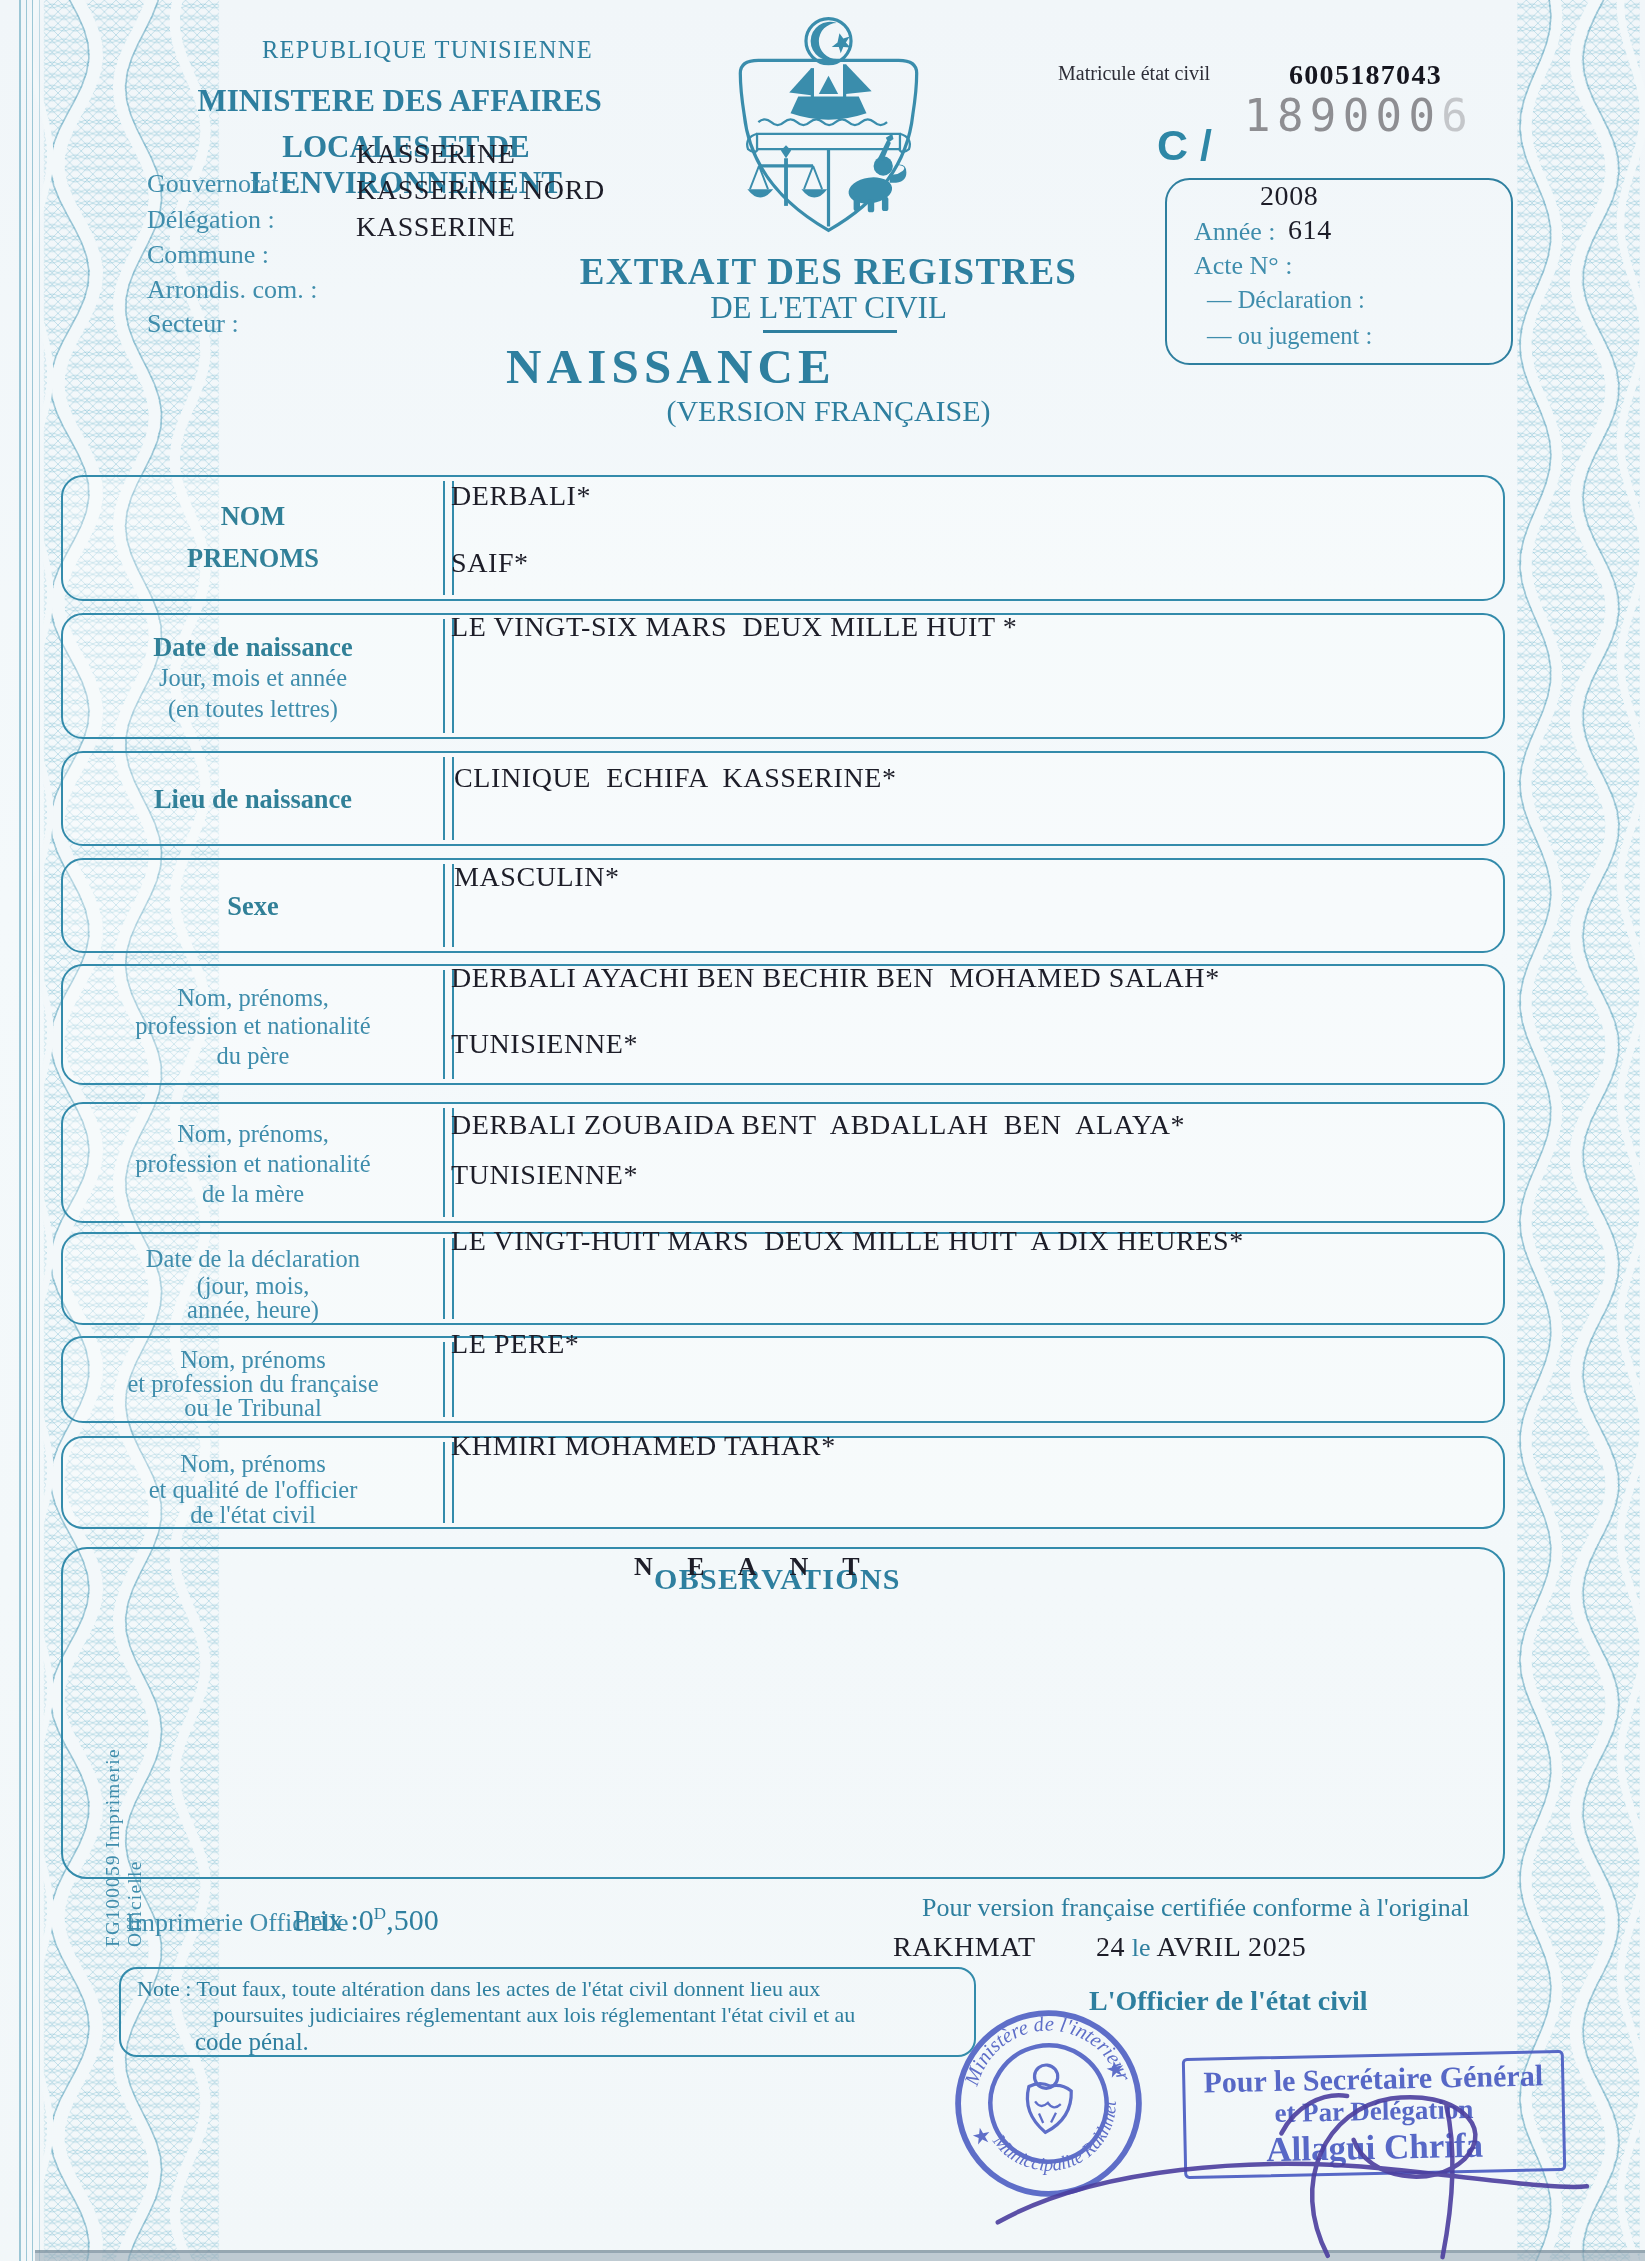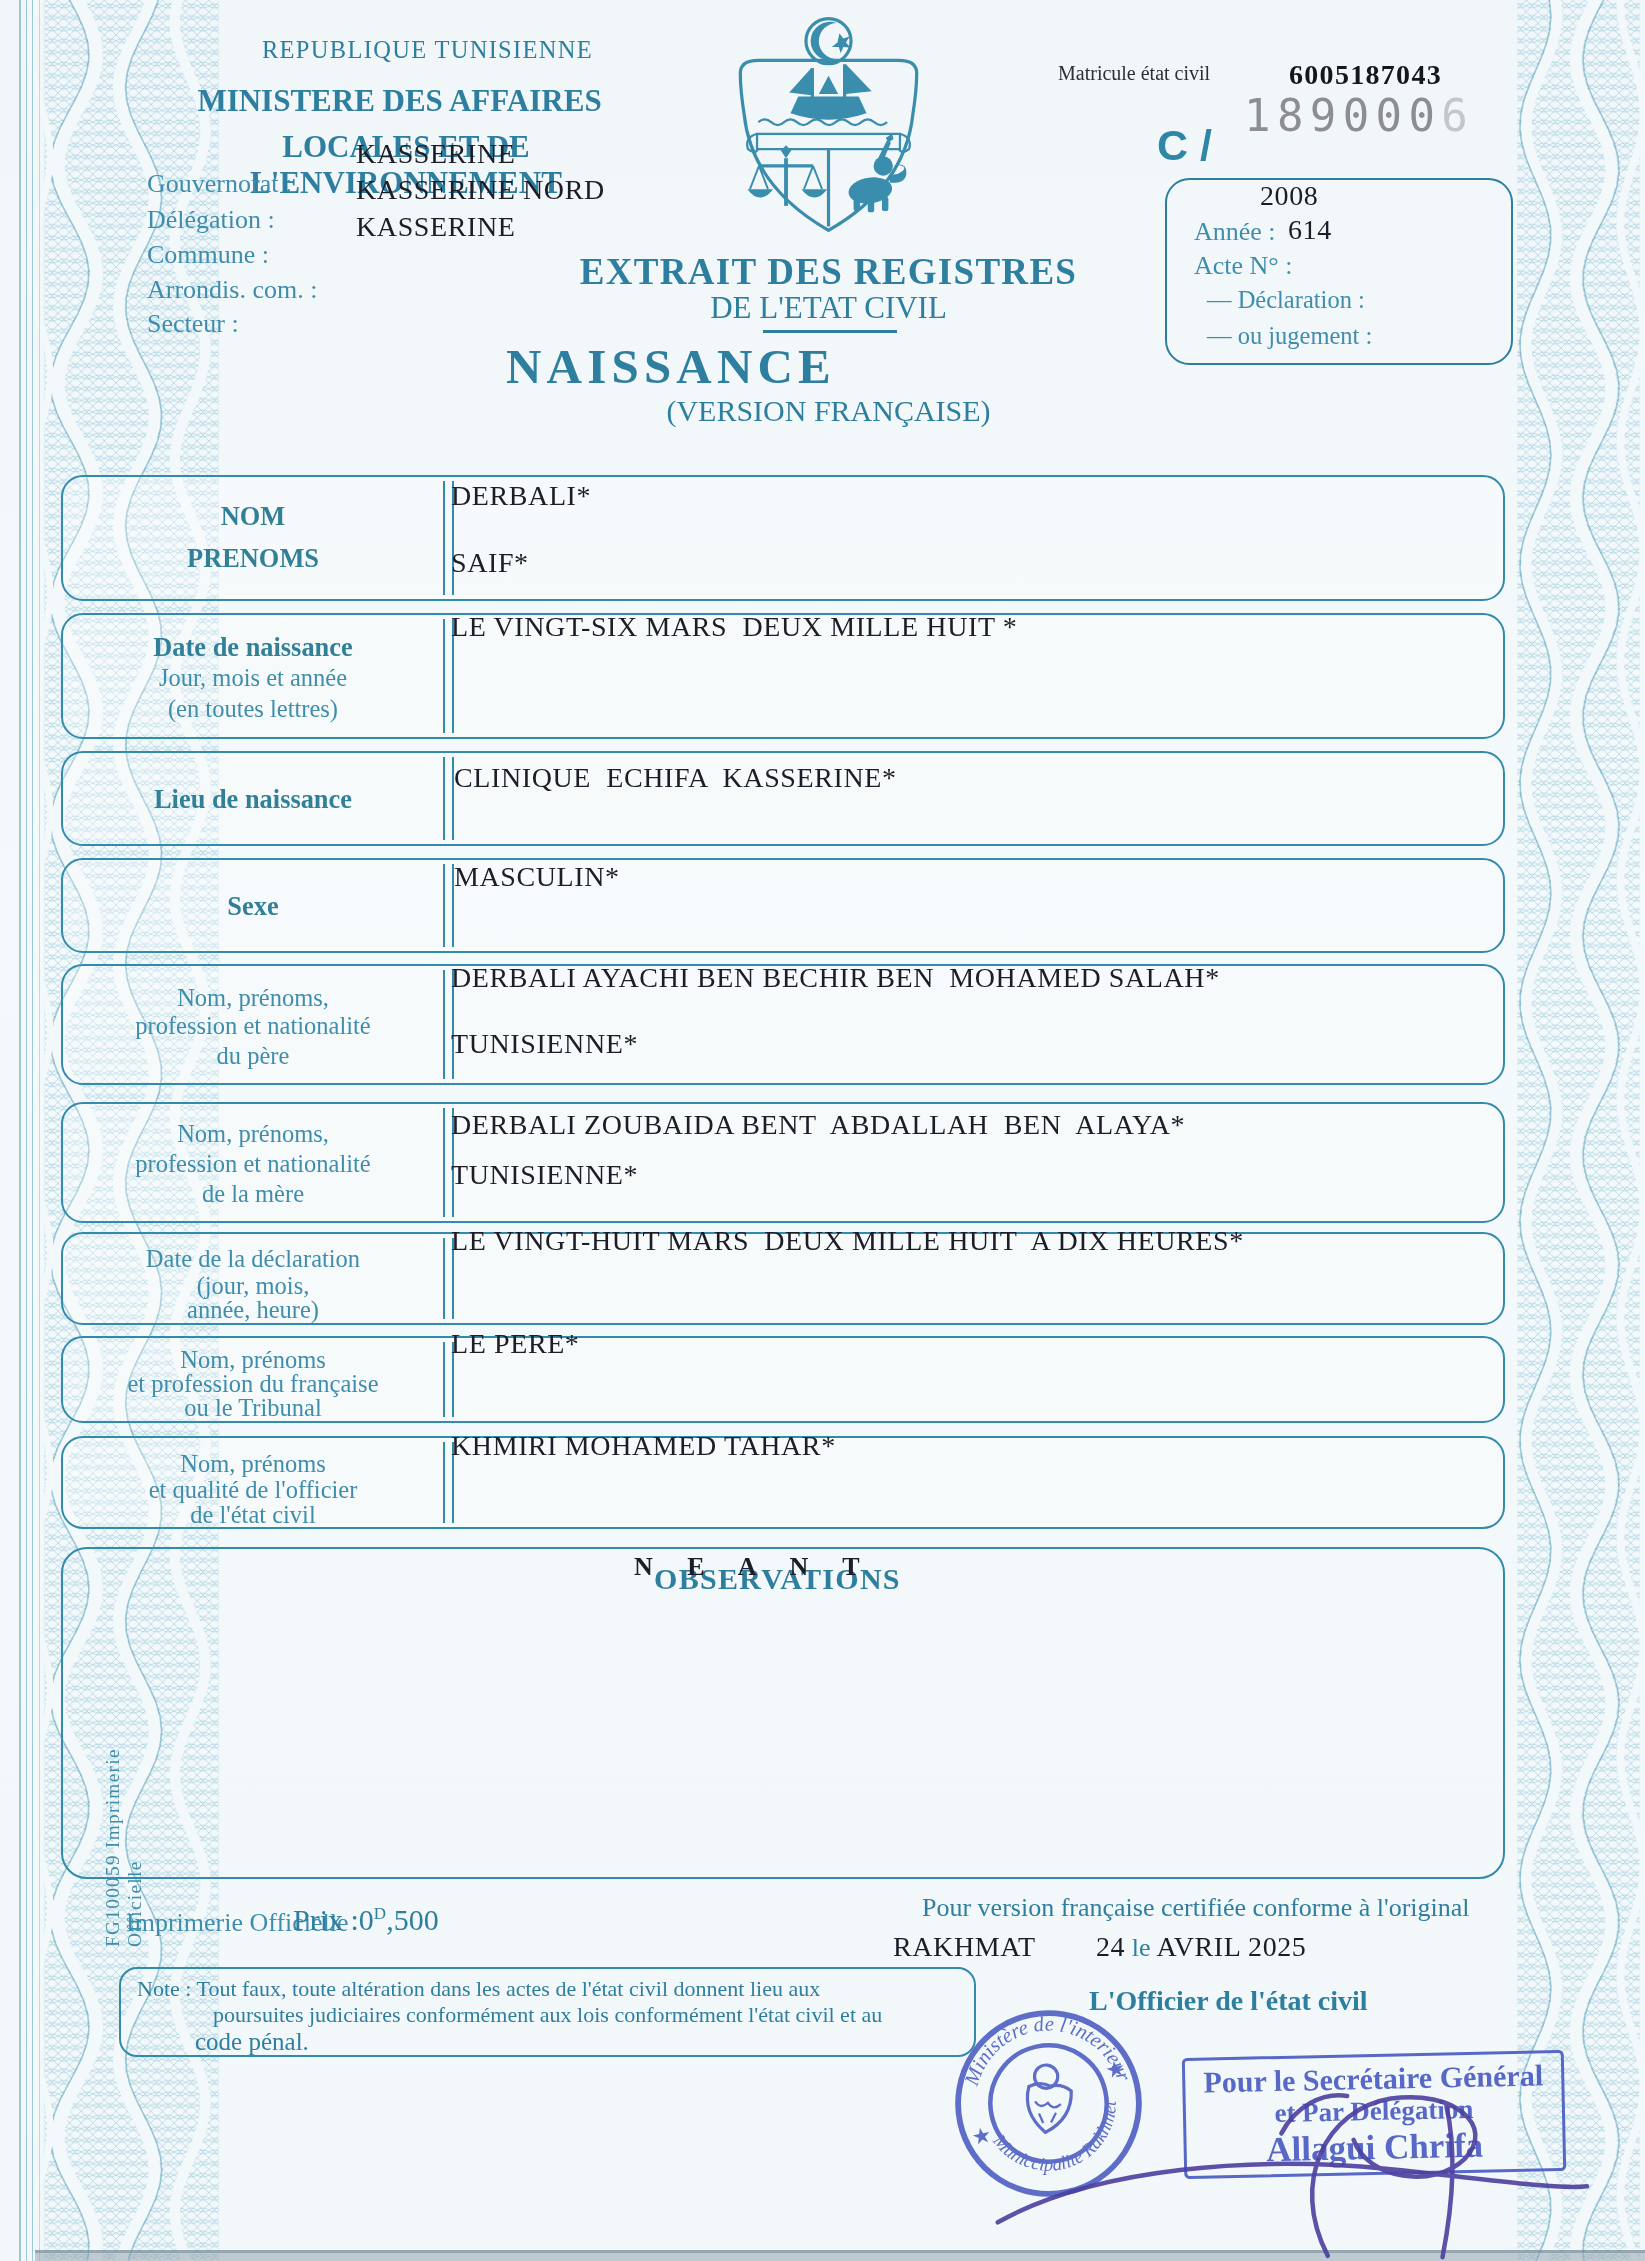--- a/index.html
+++ b/index.html
@@ -232,21 +232,21 @@
 
   <div class="abs vert" style="left:102px;top:1657px;height:290px">FG100059  Imprimerie Officielle</div>
 
   <div class="abs lbl" style="left:126px;top:1908px;font-size:26px">Imprimerie Officielle</div>
   <div class="abs teal" style="left:293px;top:1903px;font-size:30px">
     <span>Prix :0</span><span class="sup">D</span><span>,500</span>
   </div>
 
   <div class="notebox" style="left:119px;top:1967px;width:857px;height:90px"></div>
   <div class="abs teal" style="left:137px;top:1976px;font-size:22px">Note : Tout faux, toute altération dans les actes de l'état civil donnent lieu aux</div>
-  <div class="abs teal" style="left:213px;top:2002px;font-size:22px">poursuites judiciaires conformément aux lois conformément l'état civil et au</div>
+  <div class="abs teal" style="left:213px;top:2002px;font-size:22px">poursuites judiciaires réglementant aux lois réglementant l'état civil et au</div>
   <div class="abs teal" style="left:195px;top:2028px;font-size:25px">code pénal.</div>
 
   <div class="abs teal it" style="left:922px;top:1893px;width:593px;text-align:left;font-size:26px">Pour version française certifiée conforme à l'original</div>
   <div class="abs typed" style="left:893px;top:1931px">RAKHMAT</div>
   <div class="abs" style="left:1096px;top:1931px;font-size:28px">
     <span class="typed">24</span><span class="teal it" style="font-size:26px"> </span><span class="teal it" style="font-size:26px">le</span><span class="typed"> </span><span class="typed">AVRIL 2025</span>
   </div>
   <div class="abs teal bold it" style="left:1089px;top:1985px;font-size:28px">L'Officier de l'état civil</div>
 
   <svg class="abs" style="left:951px;top:2006px;opacity:.88" width="195" height="195" viewBox="0 0 302 302">

